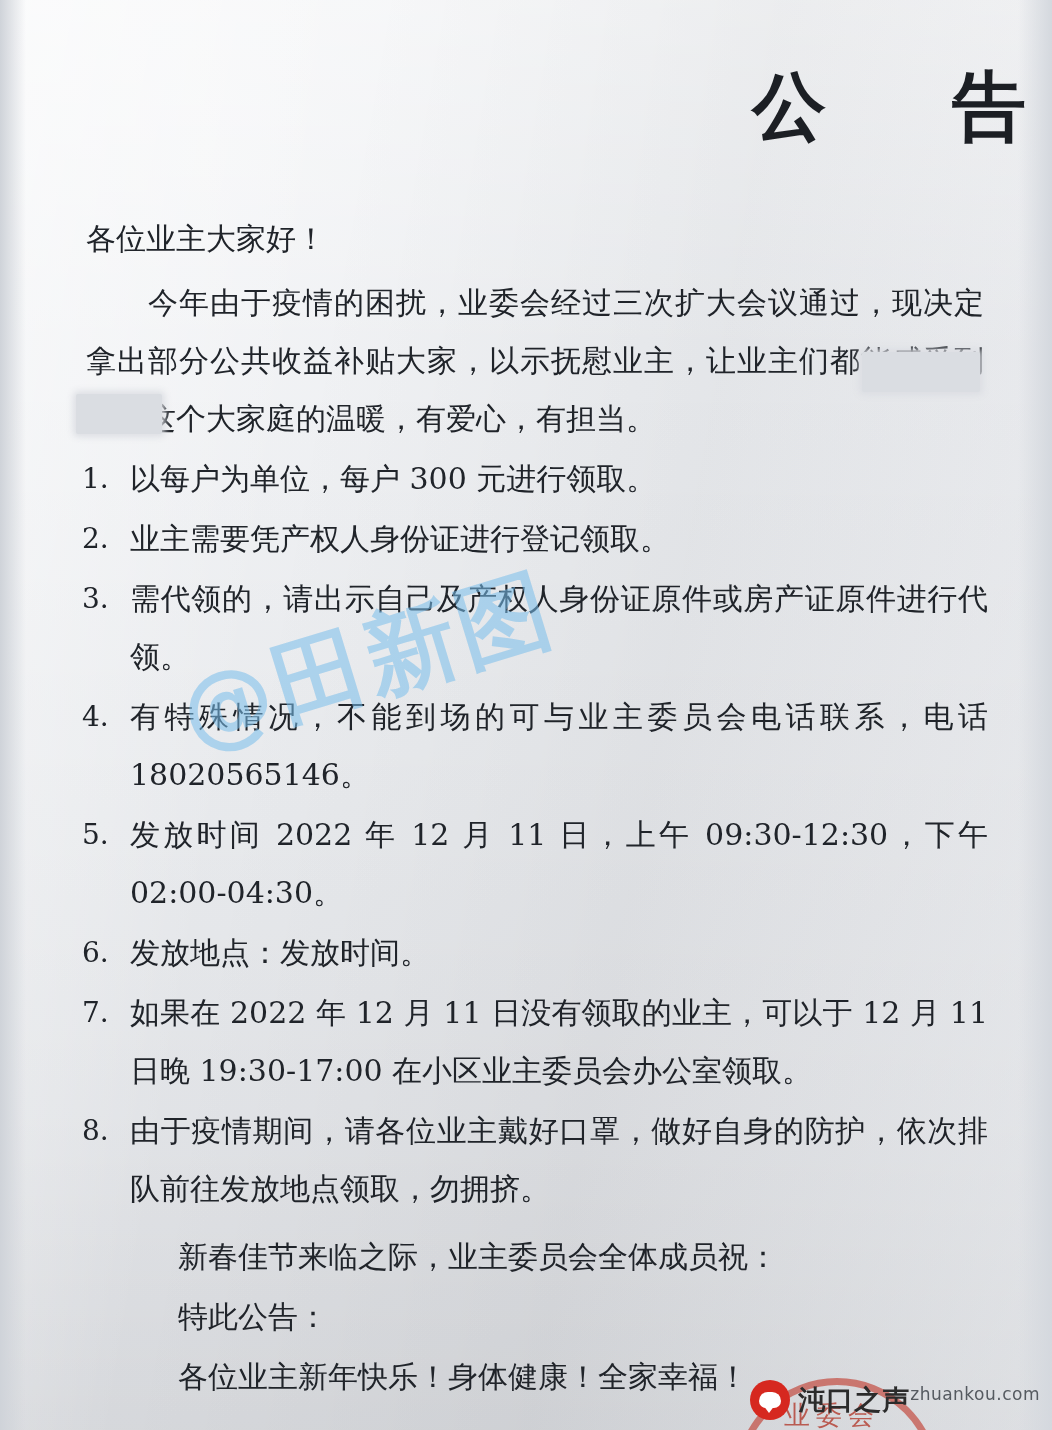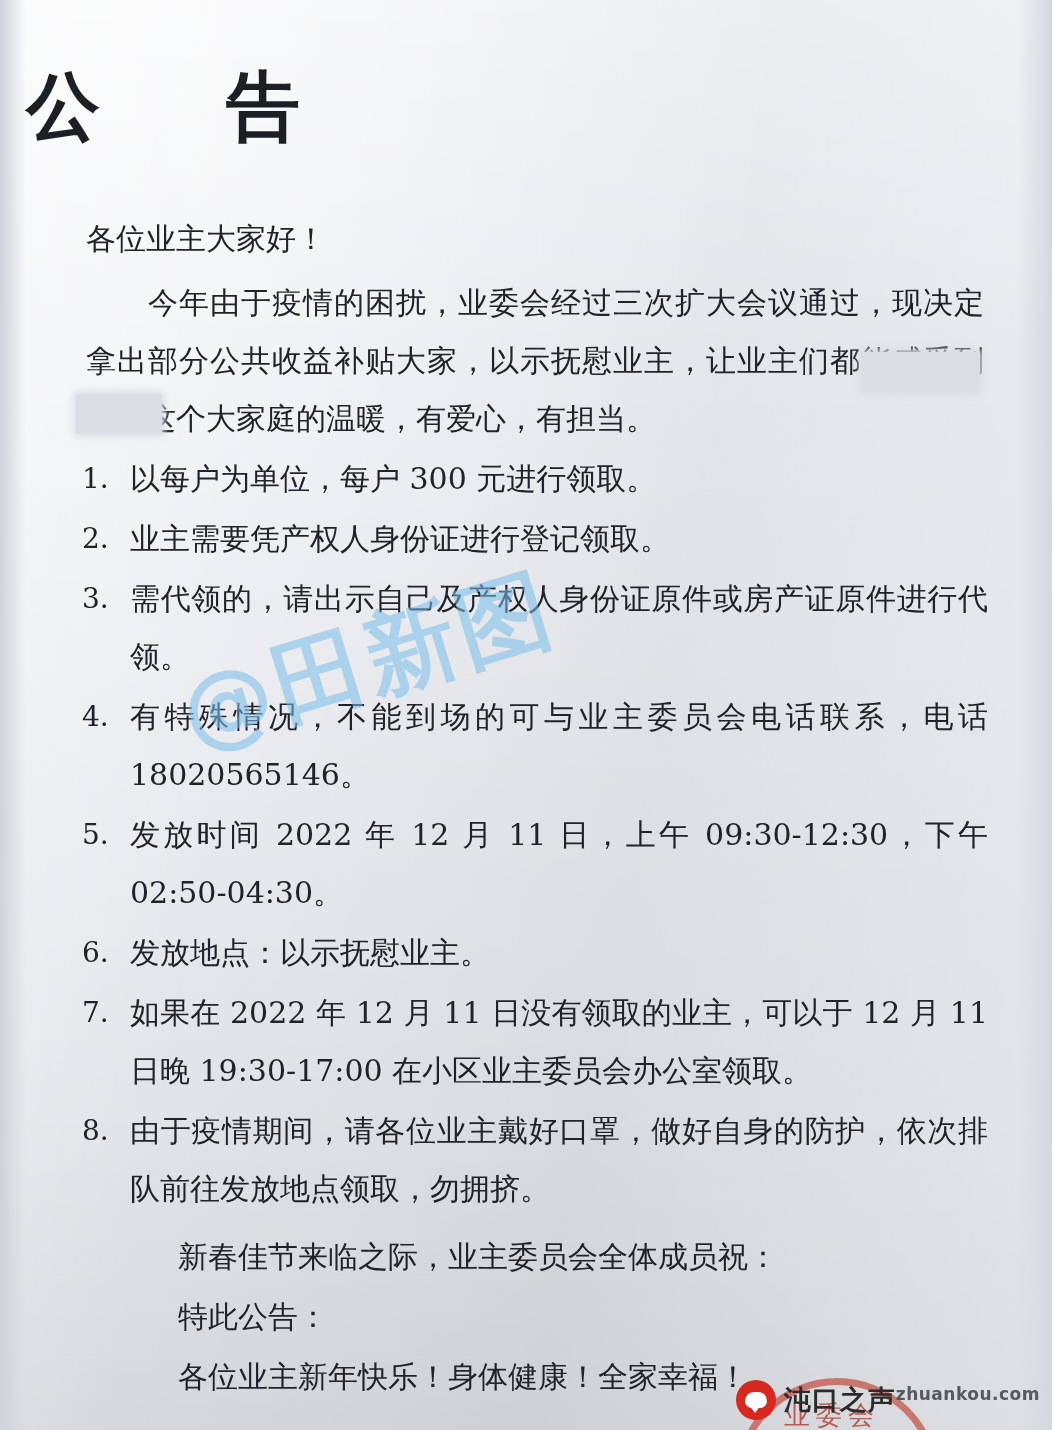--- a/index.html
+++ b/index.html
@@ -43,21 +43,21 @@
     width: 34px;
     background: linear-gradient(270deg, #d4d8de 0%, rgba(228,231,236,0) 100%);
     pointer-events: none;
   }
 
   .doc-title {
     position: absolute;
     top: 58px;
     left: 0;
     width: 1052px;
-    text-align: left;
+    text-align: right;
     font-family: "DejaVu Sans", sans-serif;
     font-weight: bold;
     font-size: 74px;
     letter-spacing: 26px;
     text-indent: 26px;
     color: #1c1f24;
   }
 
   .body-text {
     position: absolute;
@@ -208,21 +208,20 @@
     font-size: 27px;
     font-weight: bold;
     color: #2b2b2b;
     letter-spacing: 1px;
   }
   .site-badge .en {
     font-family: "DejaVu Sans", sans-serif;
     font-size: 17px;
     color: #555a60;
     letter-spacing: 0.5px;
-    font-weight: bold;
   }
 </style>
 </head>
 <body>
 
 <div class="page">
   <div class="paper-shade"></div>
   <div class="edge-left"></div>
   <div class="edge-right"></div>
 
@@ -244,25 +243,25 @@
       <li>
         <span class="num">3.</span>
         <span>需代领的，请出示自己及产权人身份证原件或房产证原件进行代领。</span>
       </li>
       <li>
         <span class="num">4.</span>
         <span>有特殊情况，不能到场的可与业主委员会电话联系，电话 18020565146。</span>
       </li>
       <li>
         <span class="num">5.</span>
-        <span>发放时间 2022 年 12 月 11 日，上午 09:30-12:30，下午 02:50-04:30。</span>
+        <span>发放时间 2022 年 12 月 11 日，上午 09:30-12:30，下午 02:00-04:30。</span>
       </li>
       <li>
         <span class="num">6.</span>
-        <span>发放地点：以示抚慰业主。</span>
+        <span>发放地点：发放时间。</span>
       </li>
       <li>
         <span class="num">7.</span>
         <span>如果在 2022 年 12 月 11 日没有领取的业主，可以于 12 月 11 日晚 19:30-17:00 在小区业主委员会办公室领取。</span>
       </li>
       <li>
         <span class="num">8.</span>
         <span>由于疫情期间，请各位业主戴好口罩，做好自身的防护，依次排队前往发放地点领取，勿拥挤。</span>
       </li>
     </ol>

